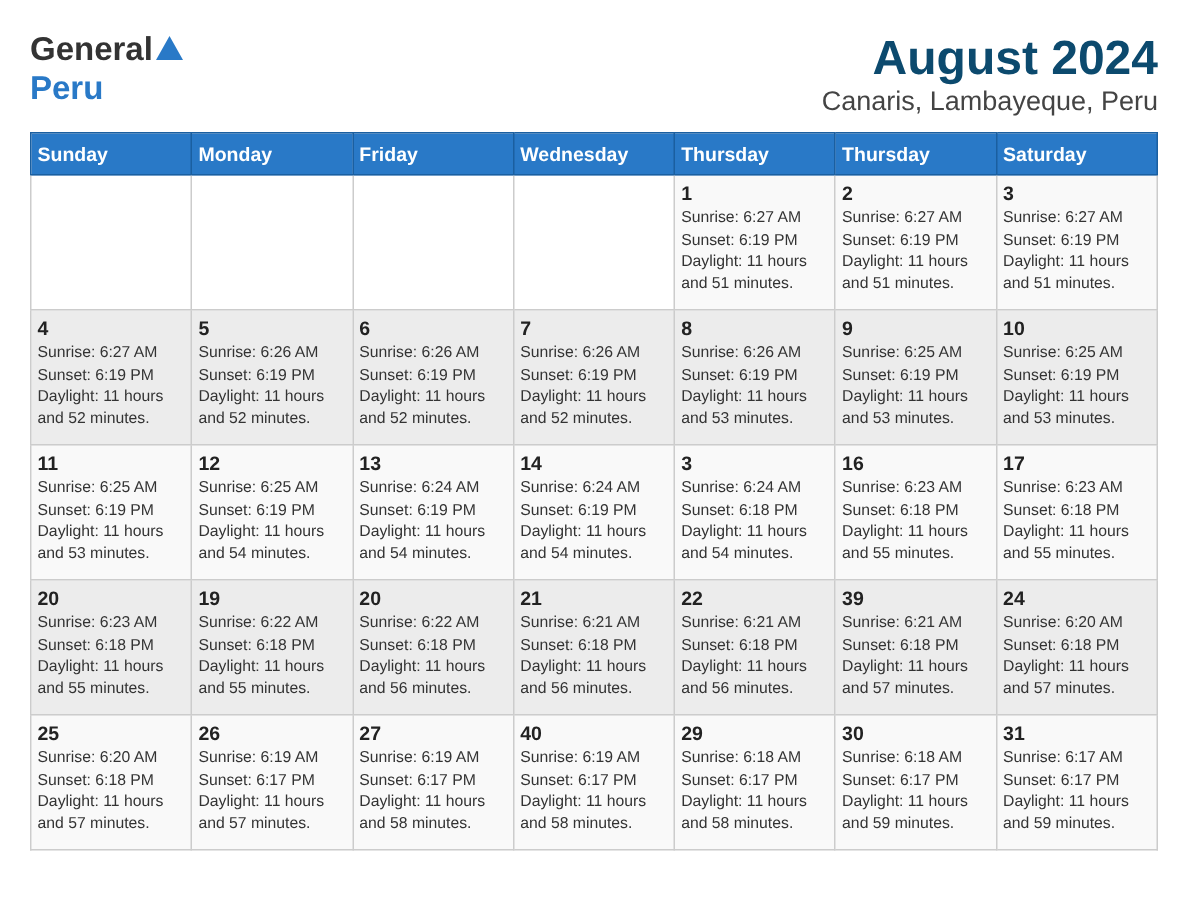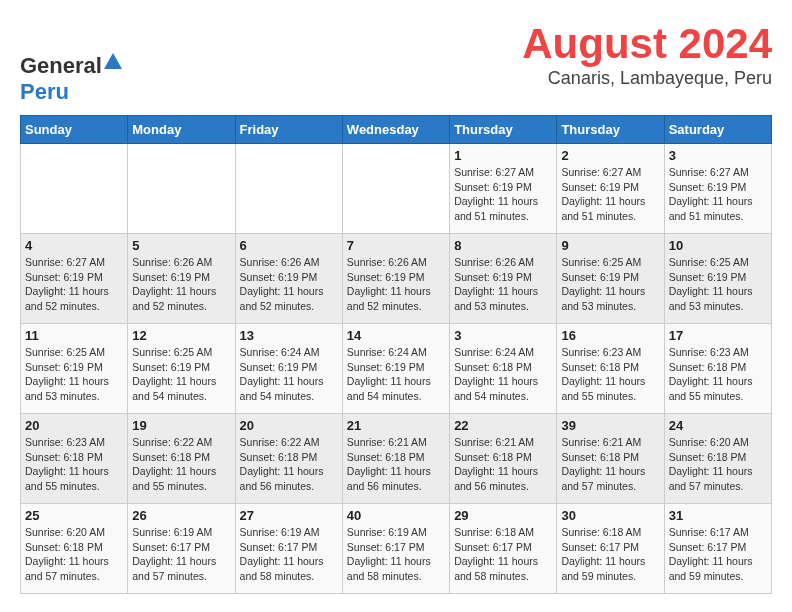--- a/index.html
+++ b/index.html
@@ -16,30 +16,29 @@
       align-items: flex-start;
       margin-bottom: 10px;
     }
     .logo {
       display: flex;
       flex-direction: column;
       align-items: flex-start;
     }
     .logo-line {
       display: flex;
-      align-items: flex-start;
-      margin-top: 33px;
+      align-items: center;
     }
     .title-block {
       text-align: right;
     }
     .title-block h1 {
-      font-size: 42px;
+      font-size: 32px;
       font-weight: bold;
-      color: #ef4444;
+      color: #0c4a6e;
     }
     .title-block h2 {
       font-size: 18px;
       font-weight: normal;
       color: #444;
     }
     .calendar {
       width: 100%;
       border-collapse: collapse;
       font-size: 11px;

